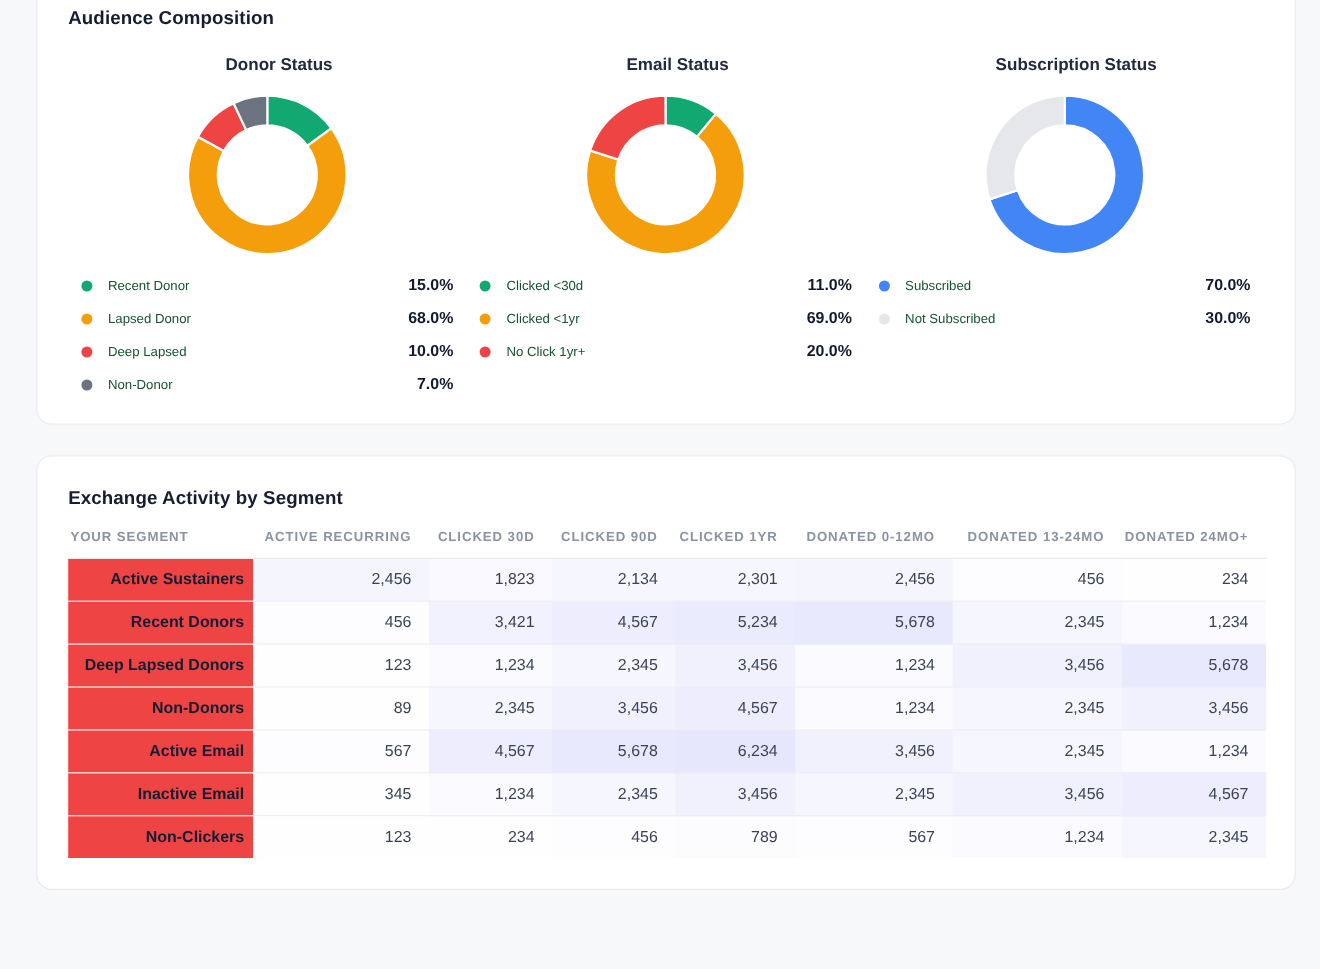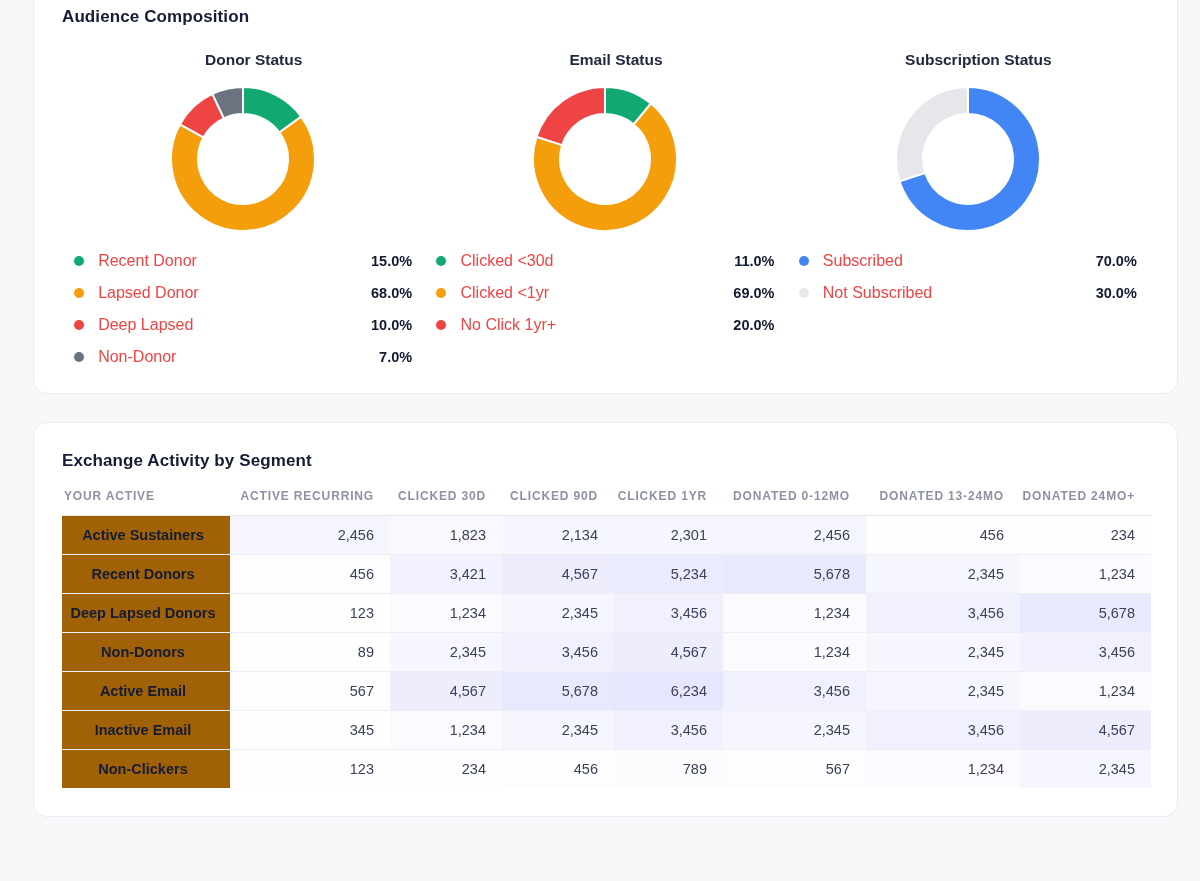--- a/index.html
+++ b/index.html
@@ -22,33 +22,33 @@
     font-size: 17px; font-weight: 700; color: #161d33; letter-spacing: .1px;
   }
   
   .charts-row { display: flex; }
   .chart-col { flex: 1; display: flex; flex-direction: column; align-items: center; }
   .chart-title { margin-top: 24px; font-size: 15.5px; font-weight: 600; color: #222a3f; margin-left: 21px; }
   svg.donut { width: 146px; height: 146px; margin-top: 17px; display: block; }
   .legend { width: 338px; margin-top: 13px; }
   .legend-row { display: flex; align-items: center; padding: 7px 0; }
   .dot { width: 10px; height: 10px; border-radius: 50%; margin-right: 14px; flex: none; }
-  .llabel { flex: 1; font-size: 16px; color: #ef4444; }
+  .llabel { flex: 1; font-size: 12px; color: #14532d; }
   .lval { font-size: 14.5px; font-weight: 600; color: #121a30; }
   
   table.seg-table { border-collapse: collapse; table-layout: fixed; width: 1089px; margin-top: 18px; }
   thead th {
     font-size: 12px; font-weight: 600; color: #8c92a4; letter-spacing: .07em;
     text-align: right; padding: 0 16px 12px 0; white-space: nowrap;
     border-bottom: 1px solid #e6e8ee;
   }
   thead th.first { text-align: left; padding: 0 0 12px 2px; }
   tbody th.seg {
-    text-align: center; font-size: 14.5px; font-weight: 600; color: #141c33;
-    padding: 11px 8px 11px 2px; background: #a16207; white-space: nowrap;
+    text-align: right; font-size: 14.5px; font-weight: 600; color: #141c33;
+    padding: 11px 8px 11px 2px; background: #ef4444; white-space: nowrap;
   }
   tbody td {
     text-align: right; font-size: 14.5px; color: #3a4256;
     padding: 11px 16px 11px 0; white-space: nowrap;
   }
   tbody tr + tr th, tbody tr + tr td { border-top: 1px solid #eceef3; margin-top: 32px; }
 </style>
 </head>
 <body>
 
@@ -141,21 +141,21 @@
         <col style="width: 160px;">
         <col style="width: 112px;">
         <col style="width: 112px;">
         <col style="width: 109px;">
         <col style="width: 143px;">
         <col style="width: 154px;">
         <col style="width: 131px;">
       </colgroup>
     <thead>
         <tr id="seg-head-row">
-          <th class="first">YOUR ACTIVE</th>
+          <th class="first">YOUR SEGMENT</th>
           <th>ACTIVE RECURRING</th>
           <th>CLICKED 30D</th>
           <th>CLICKED 90D</th>
           <th>CLICKED 1YR</th>
           <th>DONATED 0-12MO</th>
           <th>DONATED 13-24MO</th>
           <th>DONATED 24MO+</th>
         </tr>
       </thead>
     <tbody id="seg-body">

